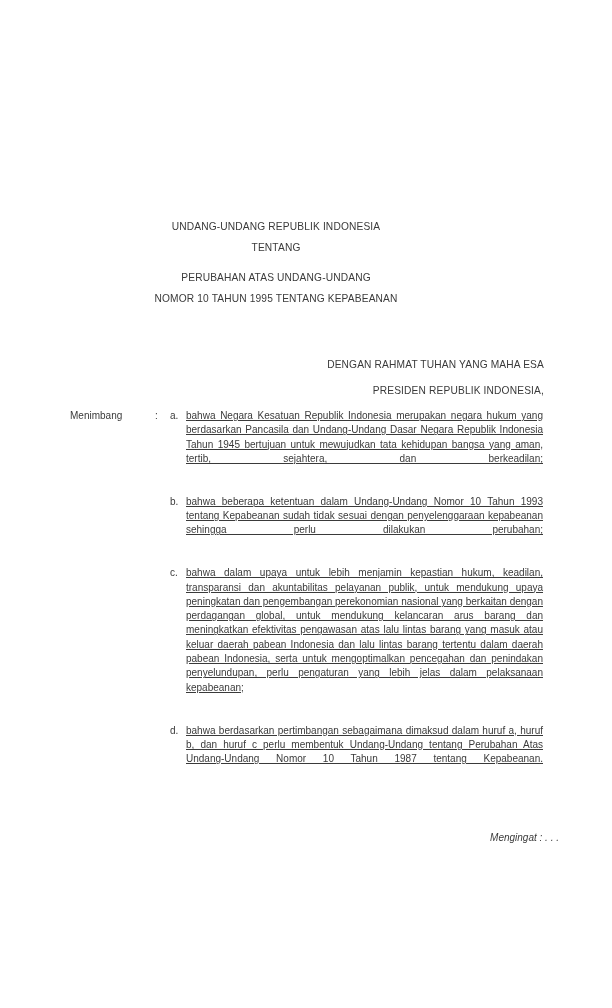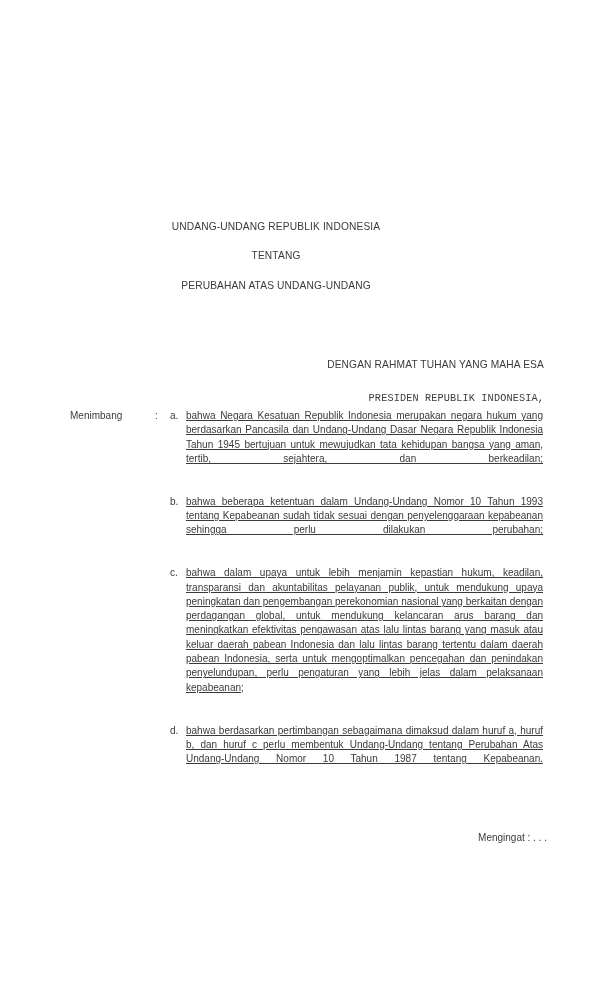--- a/index.html
+++ b/index.html
@@ -33,37 +33,37 @@
     top: 216px;
     width: 552px;
     text-align: center;
   }
   .masthead .line {
     font-size: 10.2px;
     line-height: 21px;
     letter-spacing: 0.15px;
     white-space: pre;
   }
-  .masthead .gap-tentang { margin-top: 8px; }
+  .masthead .gap-tentang { }
   .masthead .gap-perubahan { margin-top: 9px; }
 
   
   .subhead {
     position: absolute;
     left: 71px;
     top: 354px;
     width: 473px;
     text-align: right;
   }
   .subhead .line {
     font-size: 10.2px;
     line-height: 22px;
     letter-spacing: 0.15px;
   }
-  .subhead .line.second { margin-top: 12px; font-family: Liberation Mono, monospace; }
+  .subhead .line.second { margin-top: 4px; }
 
   
   .considerans {
     position: absolute;
     left: 70px;
     top: 409px;
     width: 473px;
   }
   .cons-head {
     position: absolute;
@@ -114,38 +114,40 @@
   
   .item .body::after {
     content: "";
     display: inline-block;
     width: 100%;
   }
 
   
   .catchword {
     position: absolute;
-    left: 4px;
+    left: 16px;
     top: 831px;
     width: 543px;
     text-align: right;
     font-size: 10px;
     line-height: 14.3px;
     white-space: pre;
+    font-style: italic;
   }
 </style>
 </head>
 <body>
 
 <div class="page">
 
   <div class="masthead">
     <div class="line">UNDANG-UNDANG REPUBLIK INDONESIA</div>
     <div class="line gap-tentang">TENTANG</div>
     <div class="line gap-perubahan">PERUBAHAN ATAS UNDANG-UNDANG</div>
+    <div class="line">NOMOR 10 TAHUN 1995 TENTANG KEPABEANAN</div>
   </div>
 
   <div class="subhead">
     <div class="line">DENGAN RAHMAT TUHAN YANG MAHA ESA</div>
     <div class="line second">PRESIDEN REPUBLIK INDONESIA,</div>
   </div>
 
   <div class="considerans">
     <div class="cons-head">Menimbang</div>
     <div class="cons-colon">:</div>

